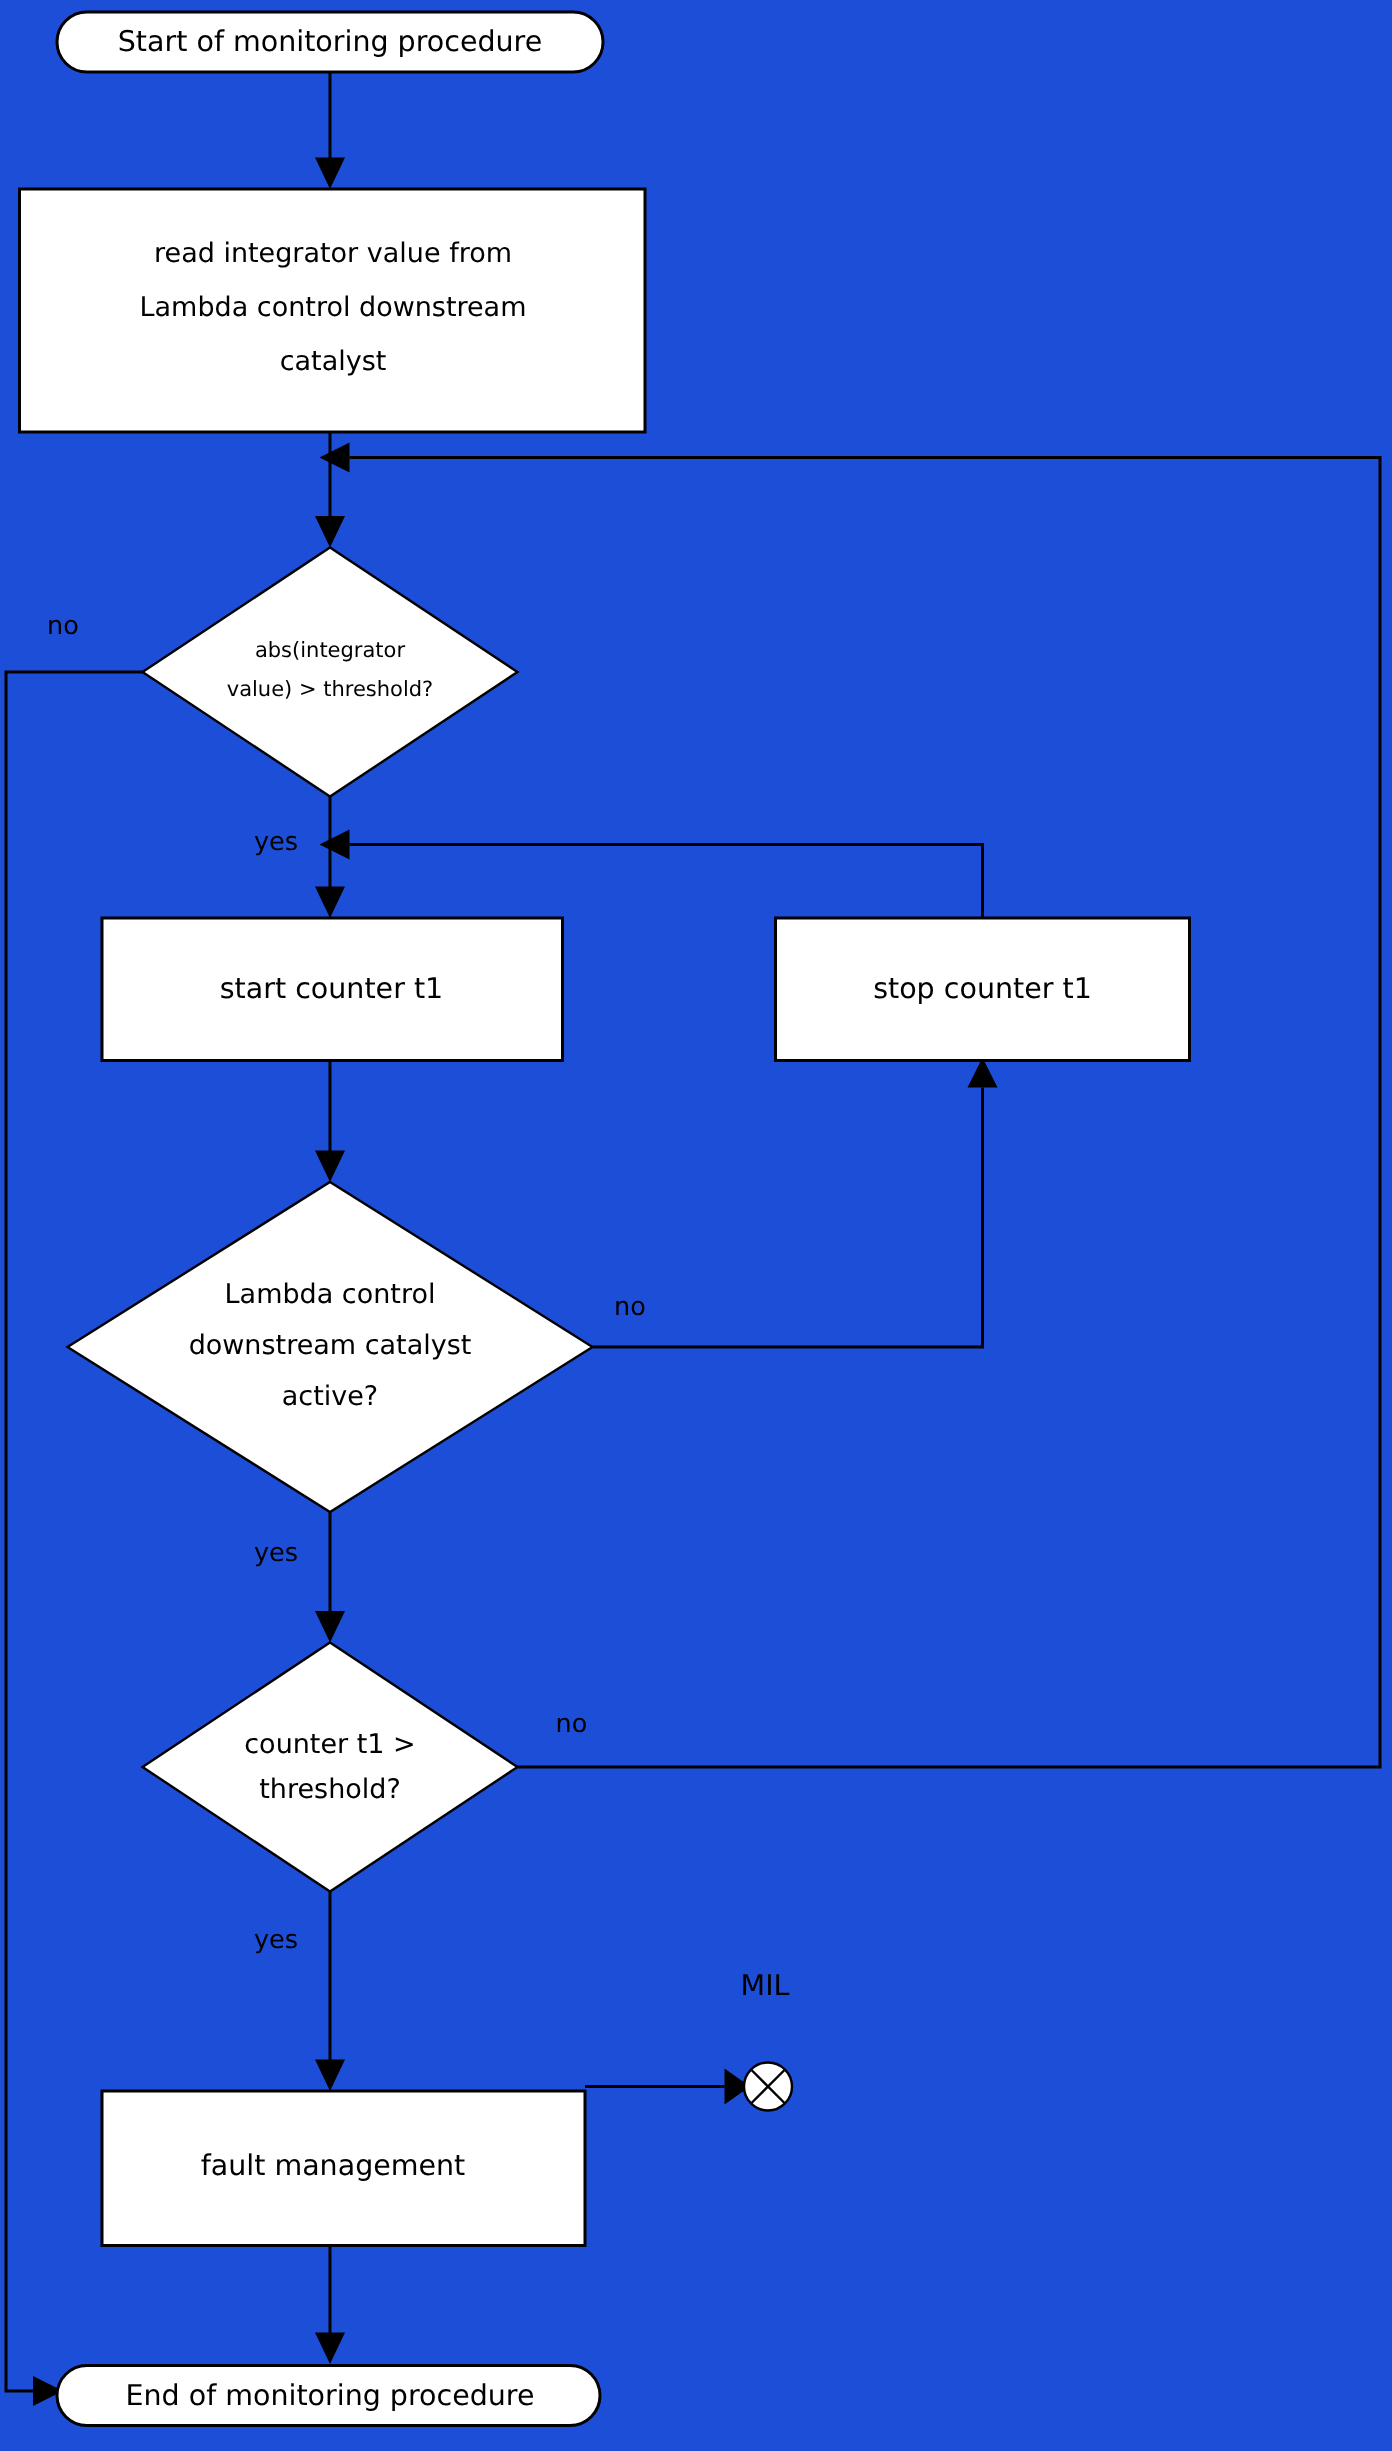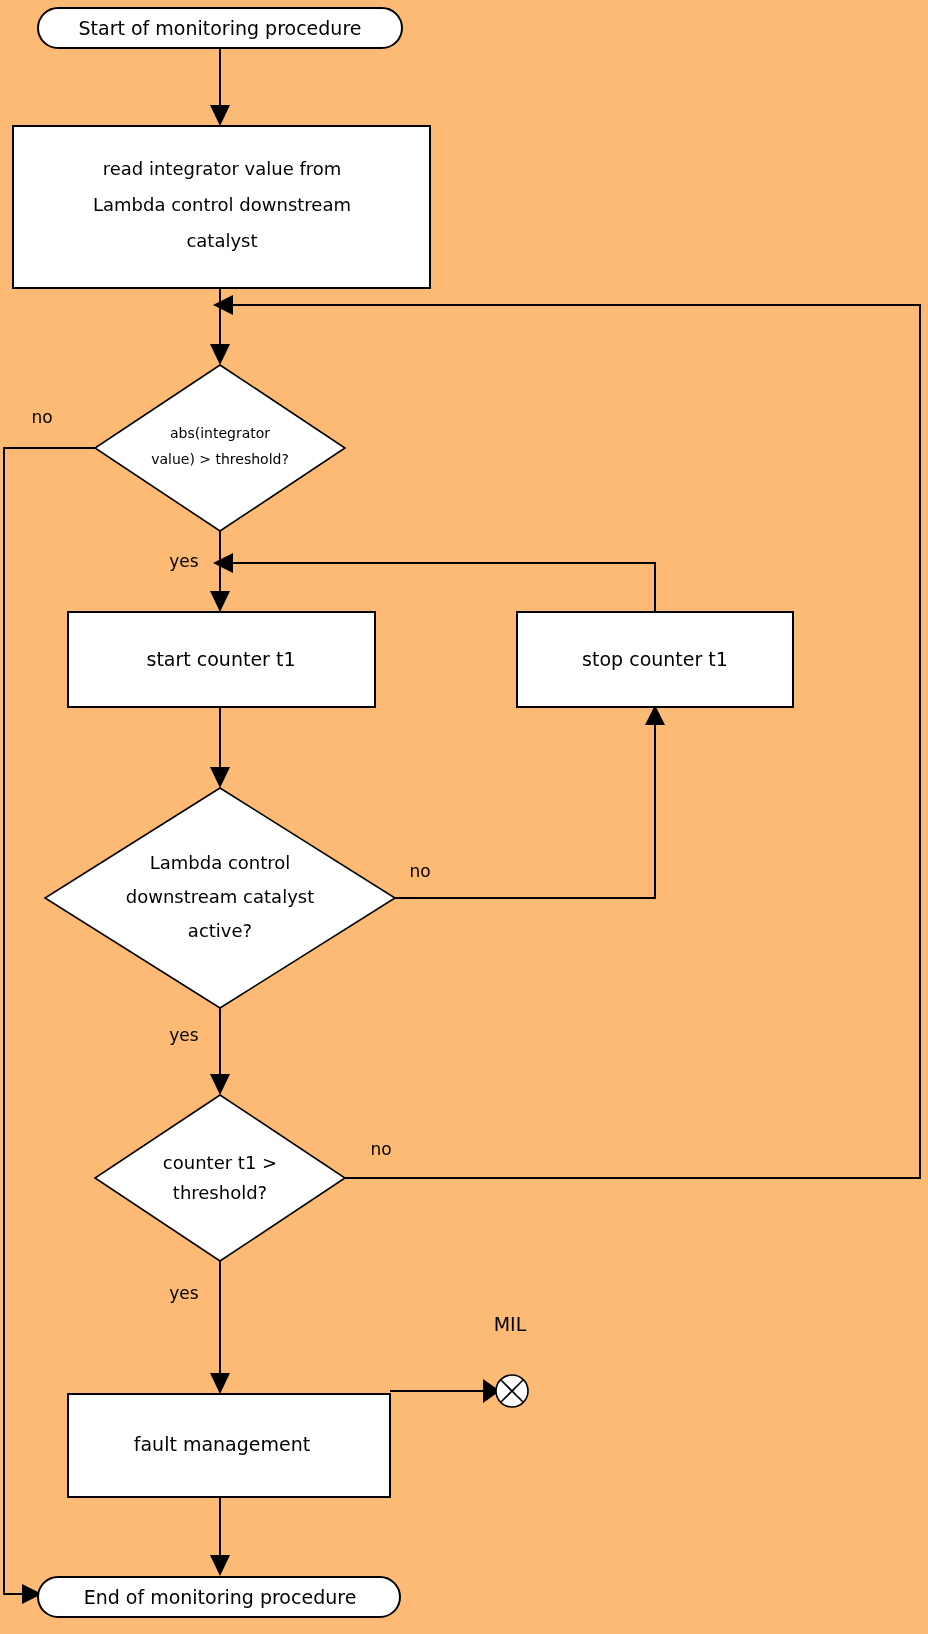--- a/index.html
+++ b/index.html
@@ -4,21 +4,21 @@
 <style>
   html, body {
     margin: 0;
     padding: 0;
     background: #ffffff;
   }
   #diagram-root {
     position: relative;
     width: 928px;
     height: 1634px;
-    background: #fdba74;
+    background: #1d4ed8;
     font-family: "DejaVu Sans", "Liberation Sans", sans-serif;
   }
   svg#flowchart-svg {
     display: block;
     width: 928px;
     height: 1634px;
   }
   .shape-outline {
     fill: #ffffff;
     stroke: #000000;

